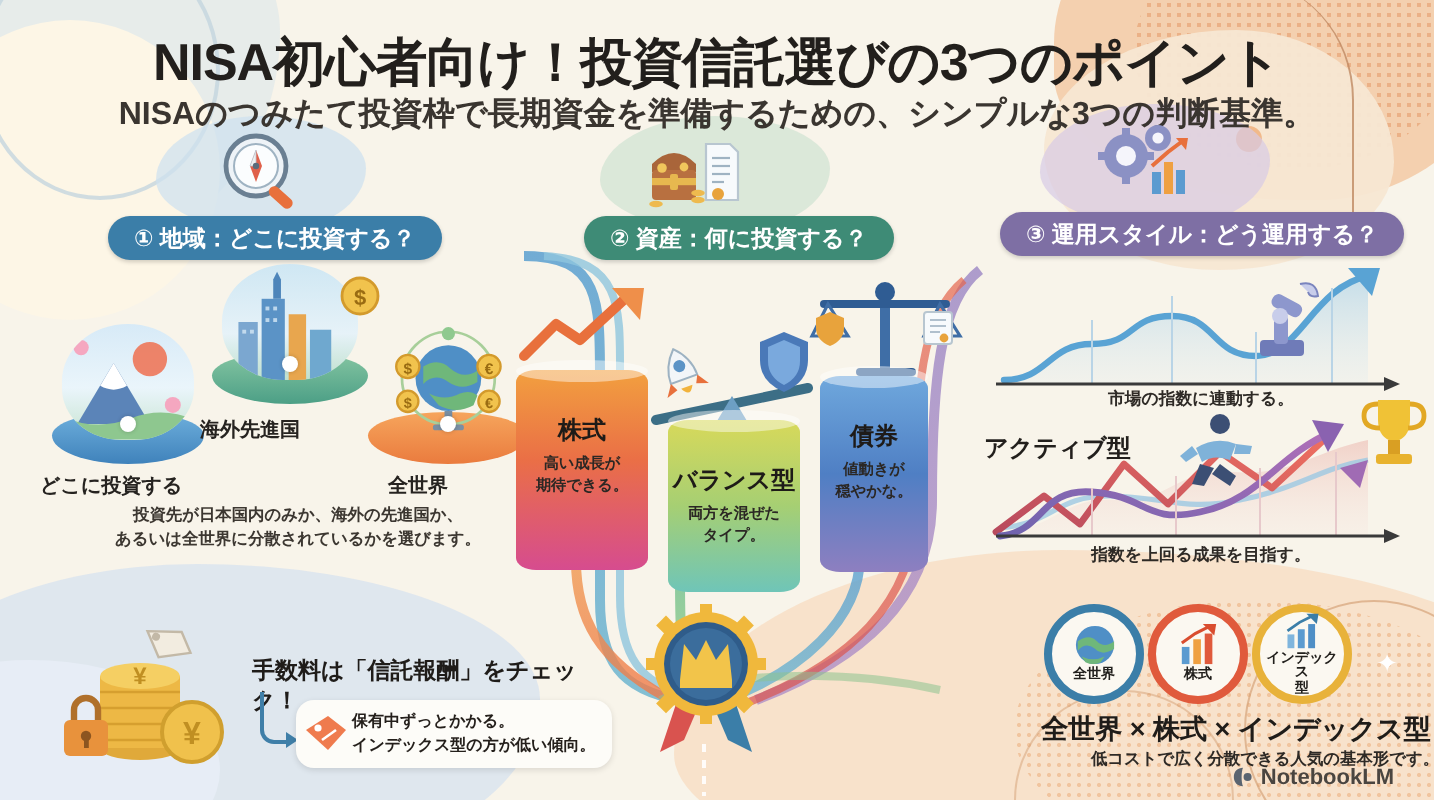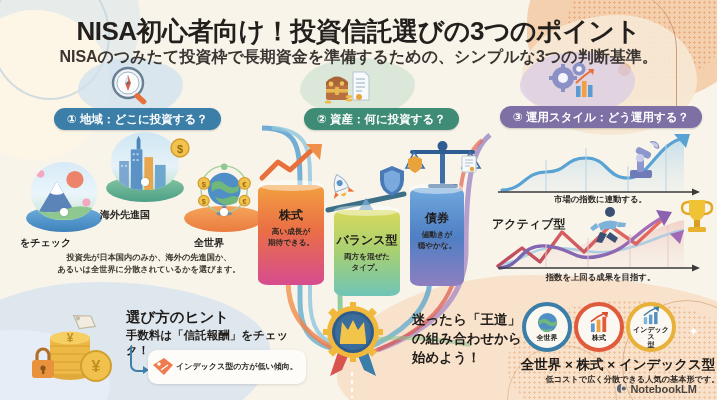--- a/index.html
+++ b/index.html
@@ -65,21 +65,21 @@
   }
 
   
   .pill{
     position:absolute; height:22px; border-radius:11px; color:#fff;
     font-size:11.5px; font-weight:bold; display:flex; align-items:center;
     justify-content:center; padding:0 13px; white-space:nowrap;
     box-shadow:0 1px 2px rgba(0,0,0,.18);
   }
   .pill1{ left:54px;  top:108px; background:#3b7ea8; }
-  .pill2{ left:292px; top:108px; background:#3e8b76;margin-left:12px; }
+  .pill2{ left:292px; top:108px; background:#3e8b76; }
   .pill3{ left:500px; top:106px; background:#7e6fa4; }
 
   
   .secicon{ position:absolute; width:56px; height:48px; }
   .secicon1{ left:103px; top:62px; }
   .secicon2{ left:318px; top:62px; }
   .secicon3{ left:545px; top:56px; }
 
   
   .ribbons{ position:absolute; left:0; top:0; width:717px; height:400px; }
@@ -267,21 +267,21 @@
           <path d="M27 20 L20 32 q7 4 14 0 Z" fill="#ffffff"></path>
           <path d="M0 48 q18 8 36 1 q18 -7 36 2 L72 60 L0 60 Z" fill="#8ec78f"></path>
           <g fill="#f5a7c0">
               <circle cx="10" cy="12" r="4"></circle>
               <circle cx="58" cy="42" r="4.2"></circle>
             </g>
         </svg>
       </div>
       <div class="knob"></div>
     </div>
-    <div class="lbl-under" style="left:2px; top:106px;">をチェック</div>
+    <div class="lbl-under" style="left:2px; top:106px;">どこに投資する</div>
 
     <div class="disc" style="left:88px; top:6px; width:78px; height:66px;">
       <div class="base" style="background:linear-gradient(180deg,#86c6a2,#4c9f86);"></div>
       <div class="dome" style="background:linear-gradient(180deg,#cfe7f3 0%,#e6f2f8 60%,#bfe0cd 100%);">
         <svg viewBox="0 0 70 60" style="width:100%;height:100%">
           <rect x="8" y="30" width="10" height="30" fill="#7ba7d0"></rect>
           <rect x="20" y="18" width="12" height="42" fill="#5b93c6"></rect>
           <rect x="34" y="26" width="9" height="34" fill="#e8a64e"></rect>
           <rect x="45" y="34" width="11" height="26" fill="#6fa8cf"></rect>
           <path d="M26 18 L26 8 L28 4 L30 8 L30 18 Z" fill="#4d85ba"></path>
@@ -508,31 +508,31 @@
         <rect x="0" y="10" width="22" height="18" rx="3" fill="#e8923c"></rect>
         <path d="M5 10 v-5 a6 6 0 0 1 12 0 v5" fill="none" stroke="#b0702b" stroke-width="3.2"></path>
         <circle cx="11" cy="18" r="2.6" fill="#8c5520"></circle>
         <rect x="10" y="19" width="2.4" height="5" fill="#8c5520"></rect>
       </g>
       <g transform="translate(46,2) rotate(22)">
         <path d="M0 6 L16 0 L24 8 L10 16 Z" fill="#f2ece0" stroke="#c3b9a7" stroke-width="1.2"></path>
         <circle cx="5" cy="7" r="2" fill="#c3b9a7"></circle>
       </g>
     </svg>
-    <div class="hint-title">選び方のヒント</div>
     <div class="hint-sub">手数料は「信託報酬」をチェック！</div>
     <div class="arrow-hook"></div>
     <div class="arrow-head"></div>
     <div class="hint-box">
       <svg style="position:absolute;left:4px;top:7px;width:22px;height:20px" viewBox="0 0 22 20">
         <path d="M1 8 L12 1 L21 8 L12 18 Z" fill="#ef7b4e"></path>
         <circle cx="7" cy="7" r="1.8" fill="#fff"></circle>
         <path d="M9 13 L16 8" stroke="#fff" stroke-width="1.3"></path>
       </svg>
       <div>
+        <div class="hint-box-l1">保有中ずっとかかる。</div>
         <div class="hint-box-l1">インデックス型の方が低い傾向。</div>
       </div>
     </div>
   </div>
 
   <svg style="position:absolute;left:318px;top:300px;width:70px;height:78px" viewBox="0 0 70 78">
     <path d="M20 52 L12 76 L24 70 L30 56 Z" fill="#d9534f"></path>
     <path d="M50 52 L58 76 L46 70 L40 56 Z" fill="#3b7ea8"></path>
     <g>
       <circle cx="35" cy="32" r="26" fill="#f0b83c"></circle>
@@ -547,25 +547,20 @@
         <rect x="51" y="48" width="7" height="7" transform="rotate(45 54 51)"></rect>
       </g>
       <circle cx="35" cy="32" r="21" fill="#2f5c8a"></circle>
       <circle cx="35" cy="32" r="18" fill="#3b6d9c"></circle>
       <path d="M22 40 L24 22 L30 30 L35 20 L40 30 L46 22 L48 40 Z" fill="#f2c44a"></path>
       <rect x="22" y="40" width="26" height="4" fill="#f2c44a"></rect>
     </g>
   </svg>
 
   <div class="concl">
-    <div class="concl-txt">
-      <div>迷ったら「王道」</div>
-      <div>の組み合わせから</div>
-      <div>始めよう！</div>
-    </div>
 
     <div class="sparkle">✦</div>
 
     <div class="ring" style="left:110px; top:6px; border-color:#3b7ea8;">
       <svg style="width:21px;height:21px" viewBox="0 0 22 22">
         <circle cx="11" cy="11" r="10" fill="#4f8fc6"></circle>
         <path d="M2 9 q6 -4 10 0 q4 4 9 0 l0 4 q-6 4 -10 0 q-5 -4 -9 1 Z" fill="#6fb77a"></path>
         <path d="M4 17 q6 3 12 0 l-2 3 q-4 2 -8 0 Z" fill="#6fb77a"></path>
       </svg>
       <div class="ring-lbl">全世界</div>

